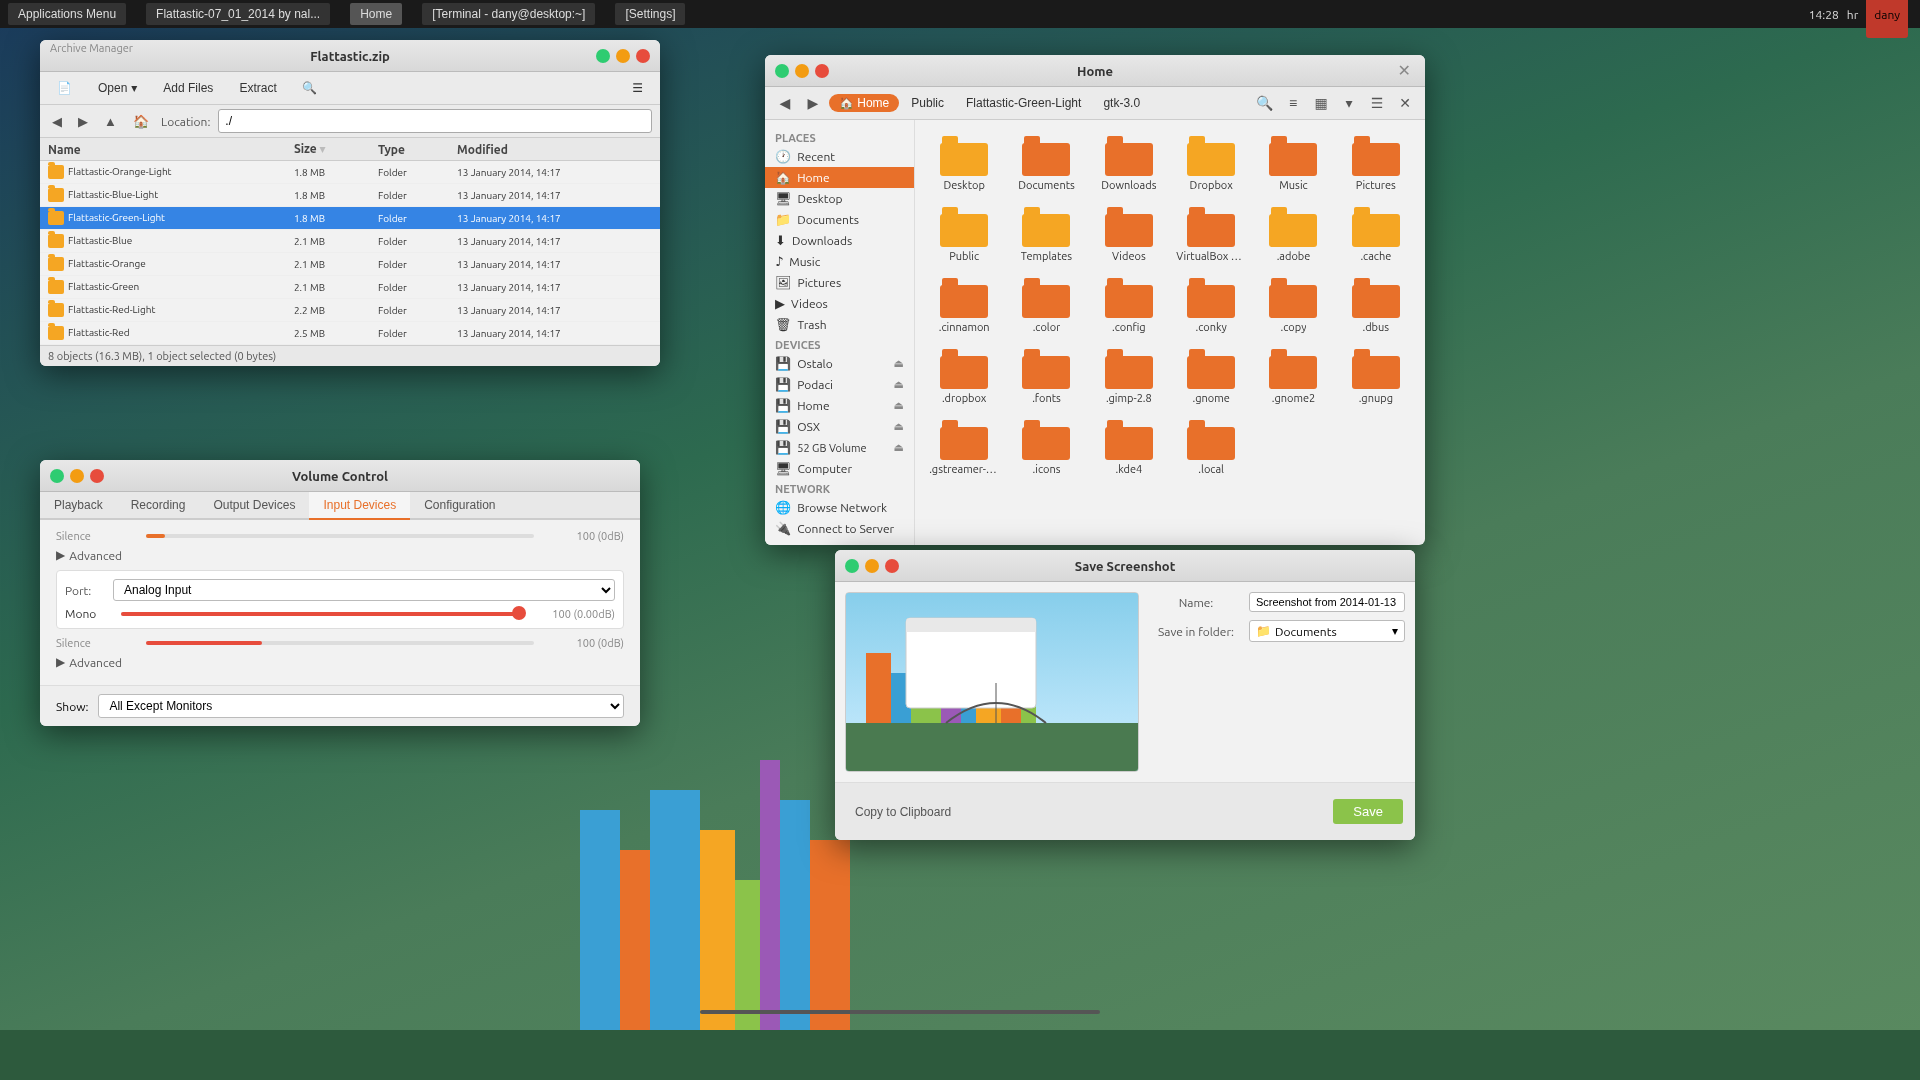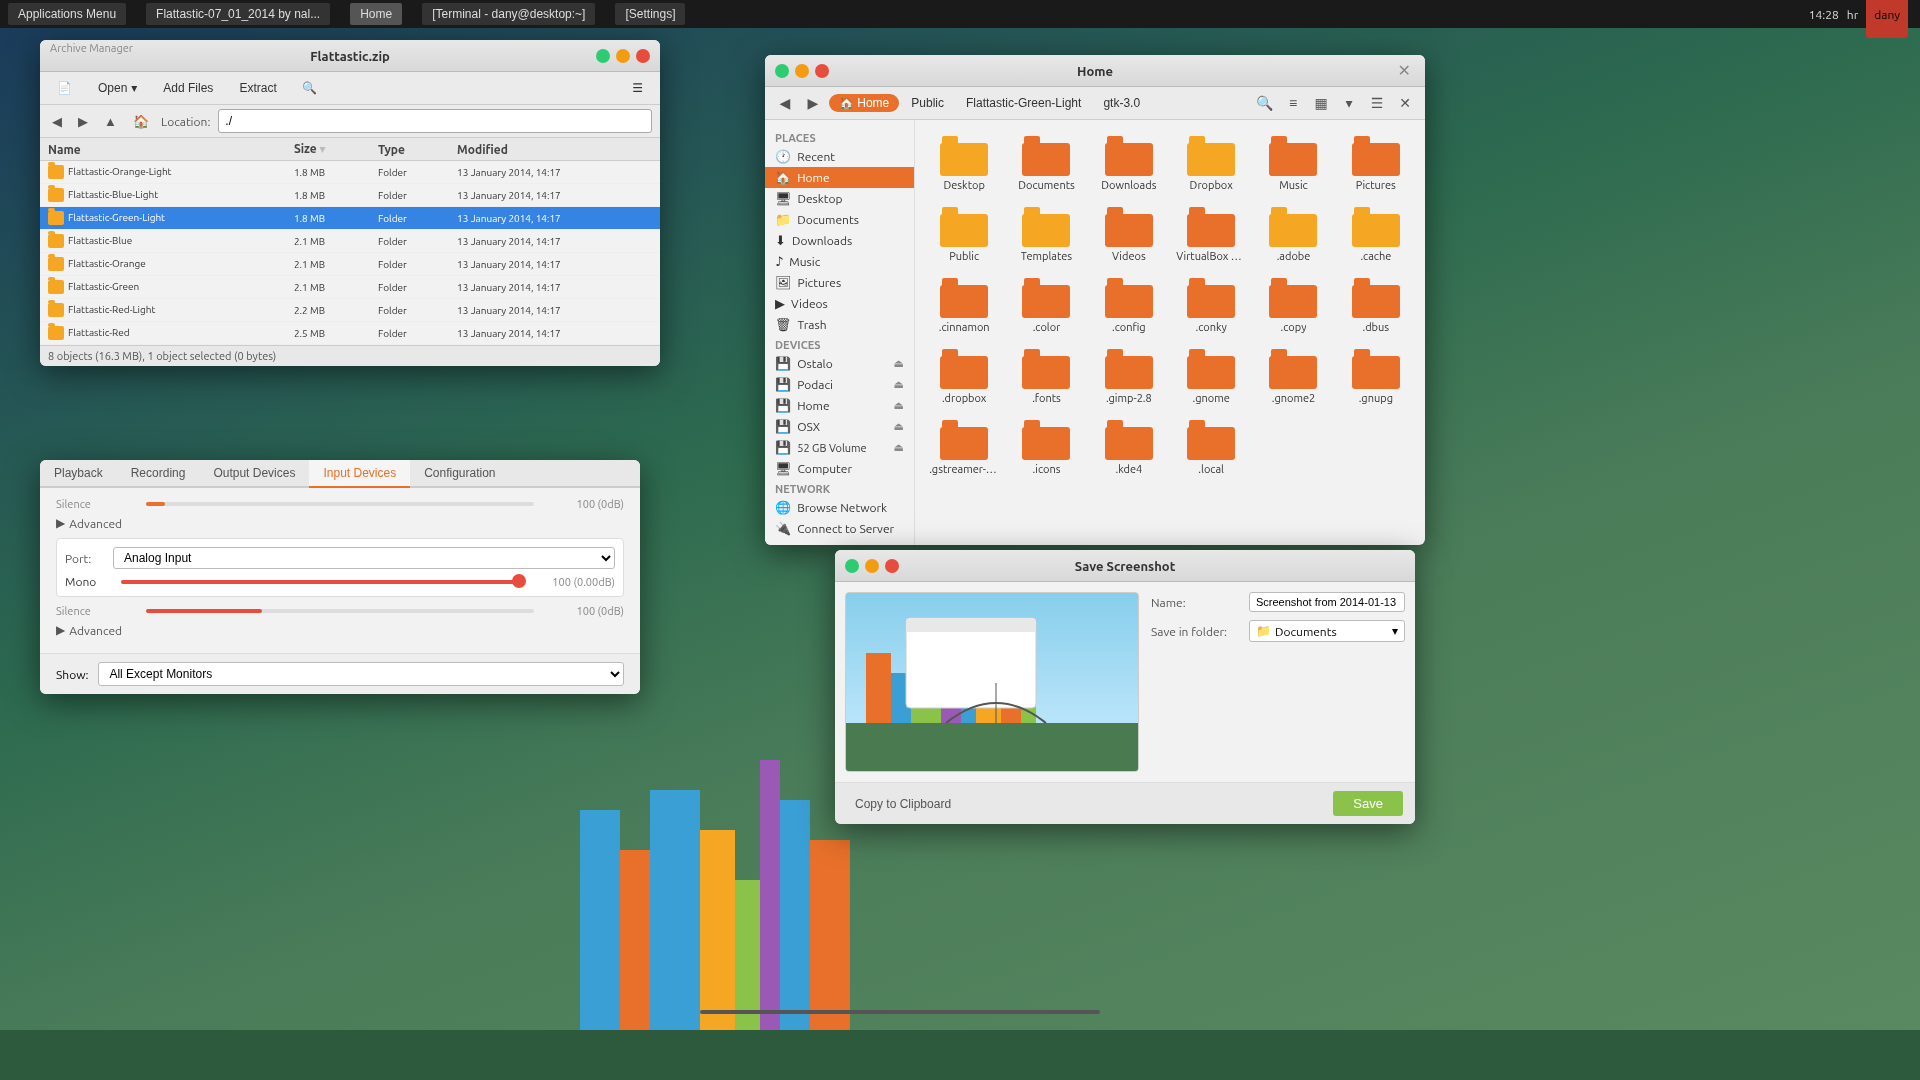--- a/index.html
+++ b/index.html
@@ -521,21 +521,21 @@
     .form-row {
       display: flex;
       align-items: center;
       margin-bottom: 8px;
       gap: 8px;
     }
     .form-label {
       font-size: 12px;
       color: #555;
       width: 90px;
-      text-align: left;
+      text-align: center;
     }
     .form-input {
       flex: 1;
       border: 1px solid #bbb;
       padding: 3px 6px;
       font-size: 11px;
       border-radius: 3px;
       background: white;
     }
     .form-select {
@@ -543,21 +543,21 @@
       border: 1px solid #bbb;
       padding: 3px 6px;
       font-size: 12px;
       border-radius: 3px;
       background: white;
       display: flex;
       align-items: center;
       gap: 4px;
     }
     .screenshot-footer {
-      padding: 8px 12px;
+      padding: 16px 12px;
       border-top: 1px solid #ddd;
       display: flex;
       justify-content: space-between;
       align-items: center;
       background: #e8e8e8;
     }
     .copy-btn {
       background: none;
       border: none;
       font-size: 12px;
@@ -1091,20 +1091,28 @@
         <div style="position:absolute;bottom:0;left:0;right:0;height:33px;background:#e8702a;border-radius:3px;"></div>
         <div style="position:absolute;top:0;left:2px;width:16px;height:8px;background:#e8702a;border-radius:2px 2px 0 0;"></div>
       </div>
       <span class="file-name">.local</span>
     </div>
       </div>
   </div>
 </div>
 
 <div class="window volume-window">
+  <div class="window-titlebar">
+    <div class="win-dot-left">
+      <button class="win-btn max"></button>
+      <button class="win-btn min"></button>
+      <button class="win-btn close"></button>
+    </div>
+    <span class="window-title">Volume Control</span>
+  </div>
 
   <div class="volume-tabs">
     <button class="volume-tab">Playback</button>
     <button class="volume-tab">Recording</button>
     <button class="volume-tab">Output Devices</button>
     <button class="volume-tab active">Input Devices</button>
     <button class="volume-tab">Configuration</button>
   </div>
 
   <div class="volume-body">

